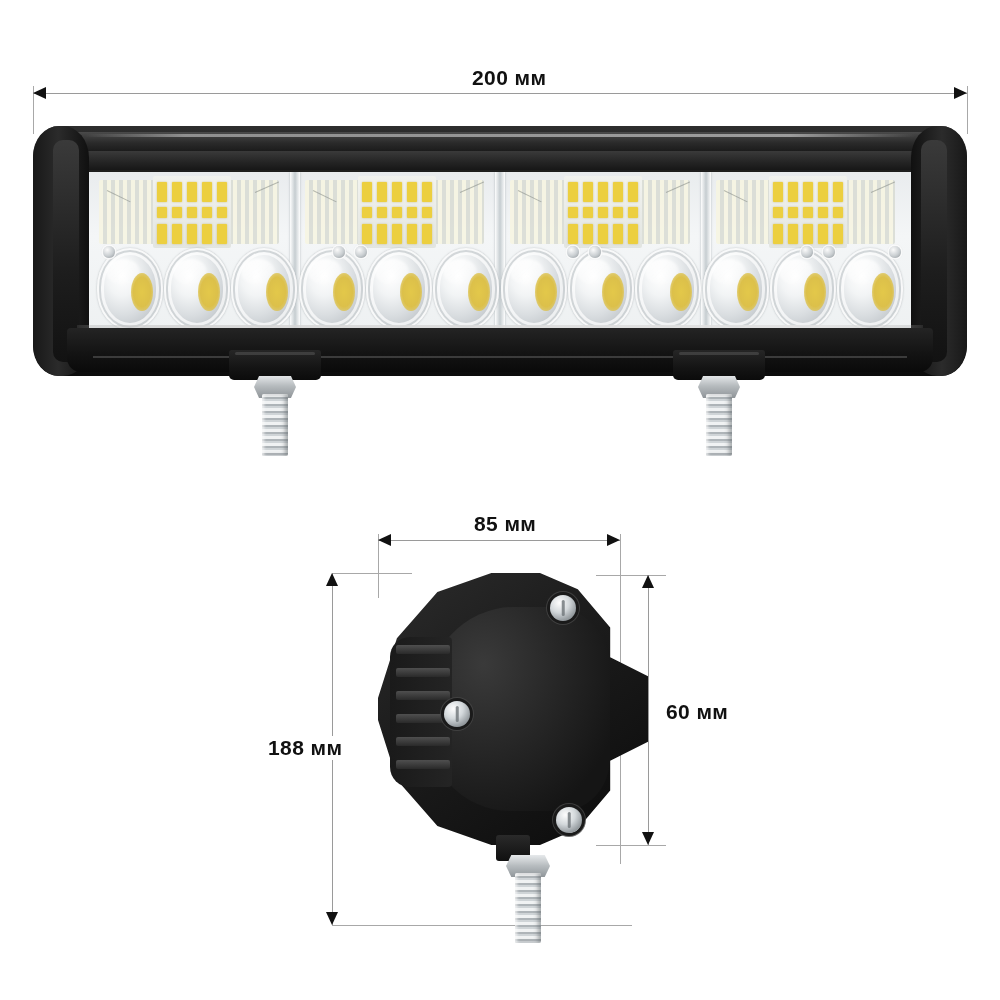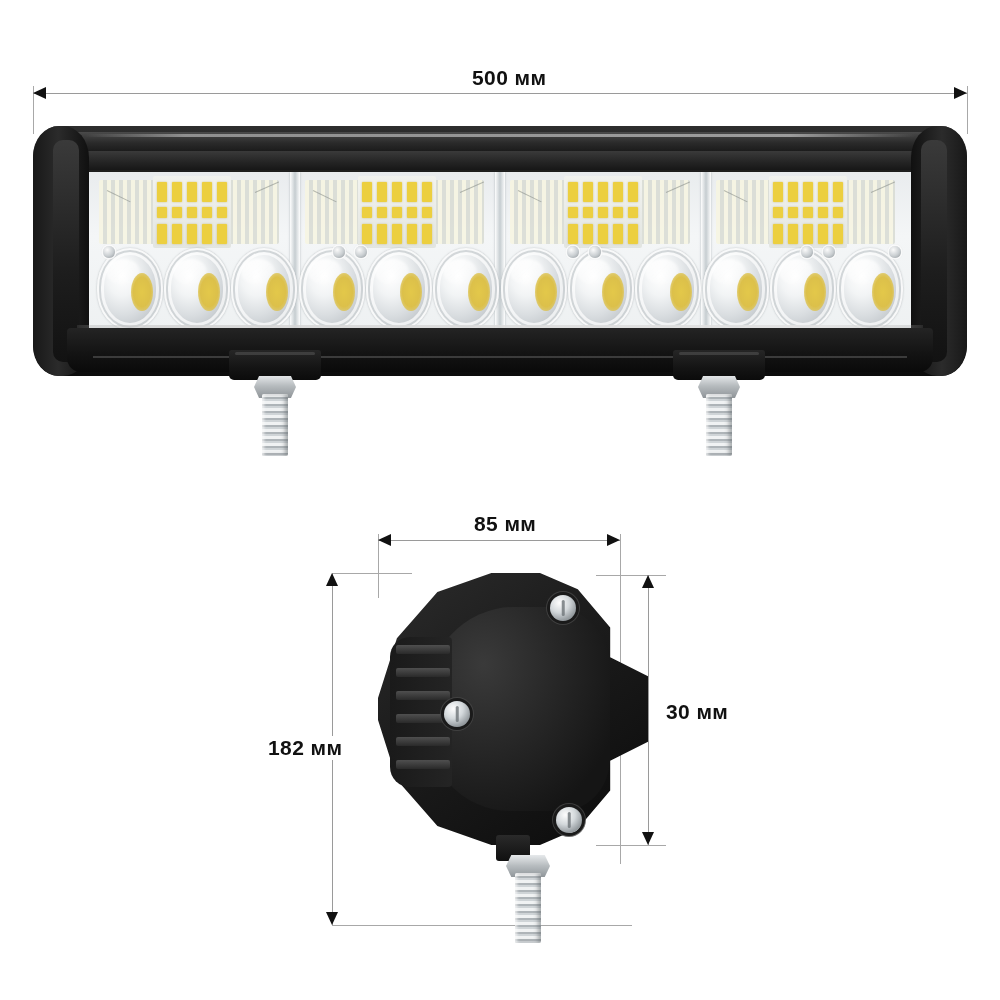--- a/index.html
+++ b/index.html
@@ -226,21 +226,21 @@
 <body>
 
 <div class="stage">
 
   <div>
     <div class="ext-v" style="left:33px;top:86px;height:48px;"></div>
     <div class="ext-v" style="left:967px;top:86px;height:48px;"></div>
     <div class="dim-line-h" style="left:33px;top:93px;width:934px;"></div>
     <div class="arrow left" style="left:33px;top:87px;"></div>
     <div class="arrow right" style="left:954px;top:87px;"></div>
-    <div class="dim-label" style="left:466px;top:66px;">500 мм</div>
+    <div class="dim-label" style="left:466px;top:66px;">200 мм</div>
   </div>
 
   <div id="front-view">
 
     <div class="housing"></div>
     <div class="top-band"></div>
     <div class="top-band2"></div>
     <div class="top-hl"></div>
 
     <div class="endcap l">
@@ -433,30 +433,30 @@
     <div class="arrow right" style="left:607px;top:534px;"></div>
     <div class="dim-label" style="left:468px;top:512px;">85 мм</div>
   </div>
 
   <div>
     <div class="ext-h" style="left:332px;top:573px;width:80px;"></div>
     <div class="ext-h" style="left:332px;top:925px;width:300px;"></div>
     <div class="dim-line-v" style="left:332px;top:573px;height:352px;"></div>
     <div class="arrow up" style="left:326px;top:573px;"></div>
     <div class="arrow down" style="left:326px;top:912px;"></div>
-    <div class="dim-label" style="left:262px;top:736px;">182 мм</div>
+    <div class="dim-label" style="left:262px;top:736px;">188 мм</div>
   </div>
 
   <div>
     <div class="ext-h" style="left:596px;top:575px;width:70px;"></div>
     <div class="ext-h" style="left:596px;top:845px;width:70px;"></div>
     <div class="dim-line-v" style="left:648px;top:575px;height:270px;"></div>
     <div class="arrow up" style="left:642px;top:575px;"></div>
     <div class="arrow down" style="left:642px;top:832px;"></div>
-    <div class="dim-label" style="left:660px;top:700px;">30 мм</div>
+    <div class="dim-label" style="left:660px;top:700px;">60 мм</div>
   </div>
 
   <div id="side-view">
     <div class="side-body"></div>
     <div class="side-face"></div>
 
     <div class="fin-block">
       <div class="fin" style="top:8px;"></div>
       <div class="fin" style="top:31px;"></div>
       <div class="fin" style="top:54px;"></div>

